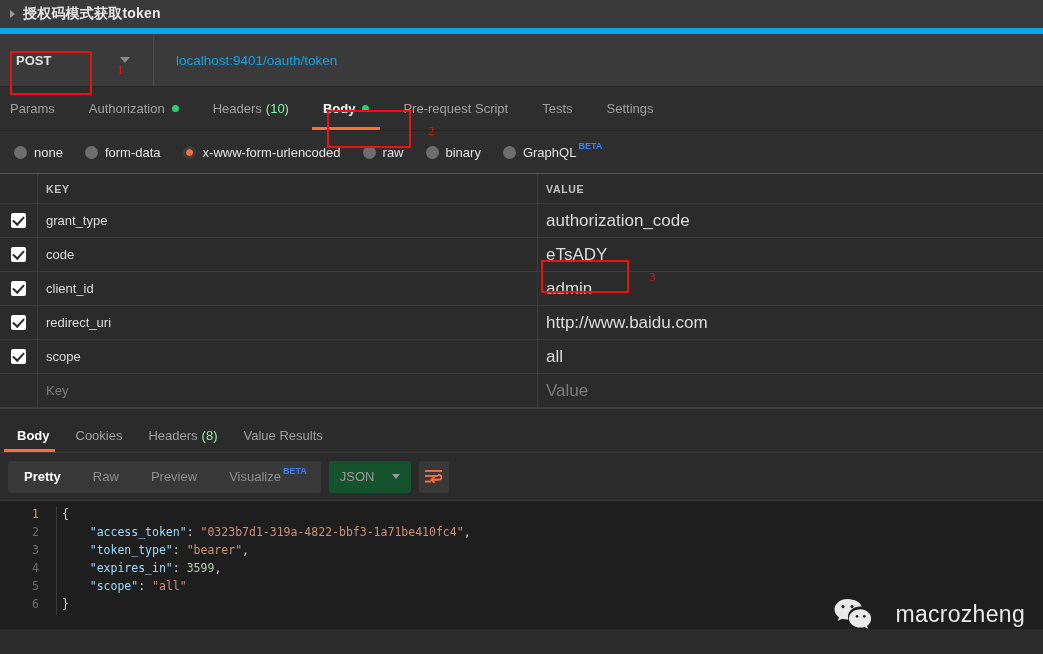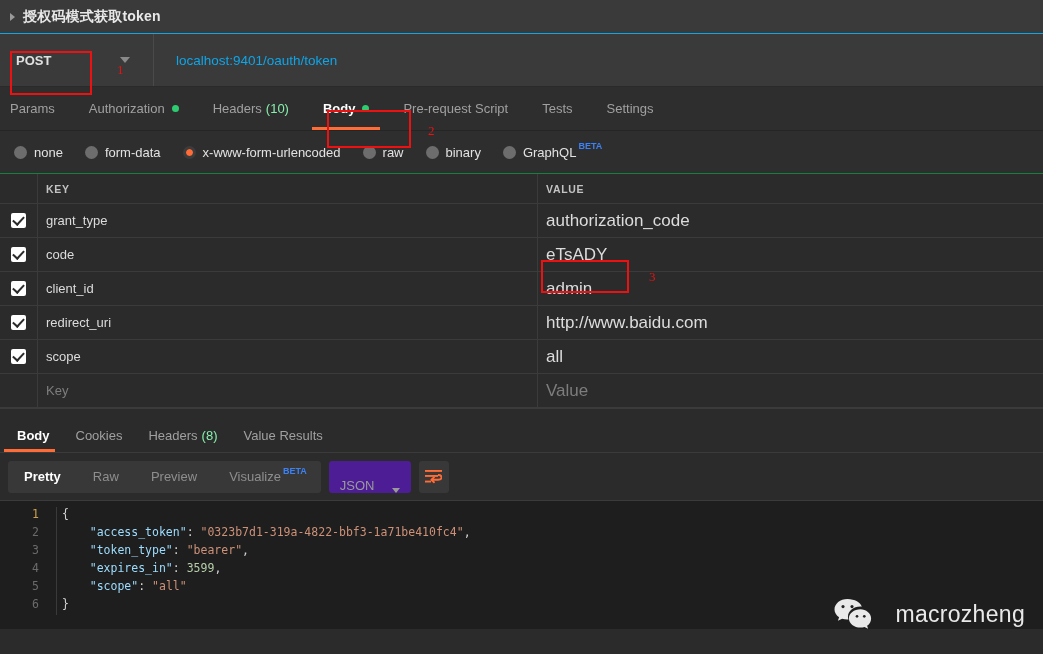--- a/index.html
+++ b/index.html
@@ -11,21 +11,21 @@
   }
   body { position: relative; }
 
   
   #titlebar {
     height: 34px;
     background: #3a3a3a;
     display: flex;
     align-items: center;
     padding-left: 10px;
-    border-bottom: 1px solid #0ea5e9;
+    border-bottom: 6px solid #0ea5e9;
   }
   .tri {
     width: 0; height: 0;
     border-left: 5px solid #9a9a9a;
     border-top: 4px solid transparent;
     border-bottom: 4px solid transparent;
     margin-right: 8px;
   }
   #req-title {
     color: #e8e8e8;
@@ -211,23 +211,23 @@
     height: 32px;
   }
   .seg {
     padding: 0 16px; height: 32px;
     display: flex; align-items: center;
     color: #8e8e8e; font-size: 13px;
   }
   .seg.active { color: #fff; font-weight: bold; }
   #json-dd {
     margin-left: 8px;
-    background: #4c1d95; border-radius: 3px;
+    background: #14532d; border-radius: 3px;
     height: 32px; width: 82px;
-    display: flex; align-items: flex-end; justify-content: space-between;
+    display: flex; align-items: center; justify-content: space-between;
     padding: 0 11px;
     color: #9a9a9a; font-size: 13px;
   }
   .chev-sm {
     width: 0; height: 0;
     border-left: 4.5px solid transparent;
     border-right: 4.5px solid transparent;
     border-top: 5px solid #9a9a9a;
   }
   #wrap-btn {

